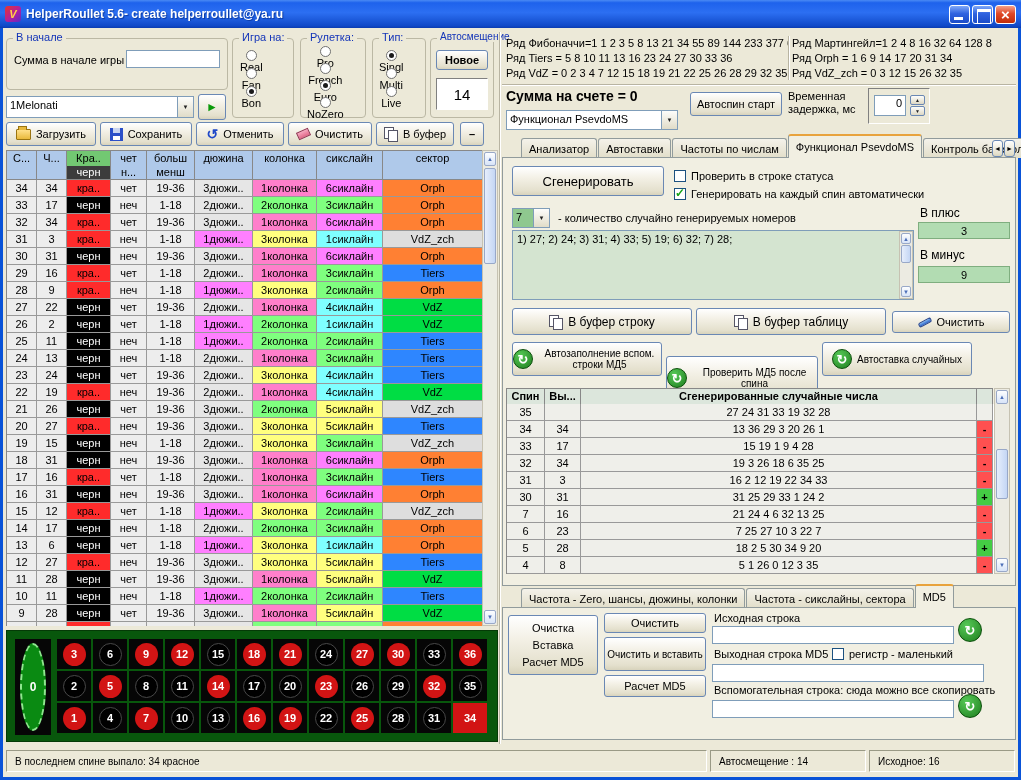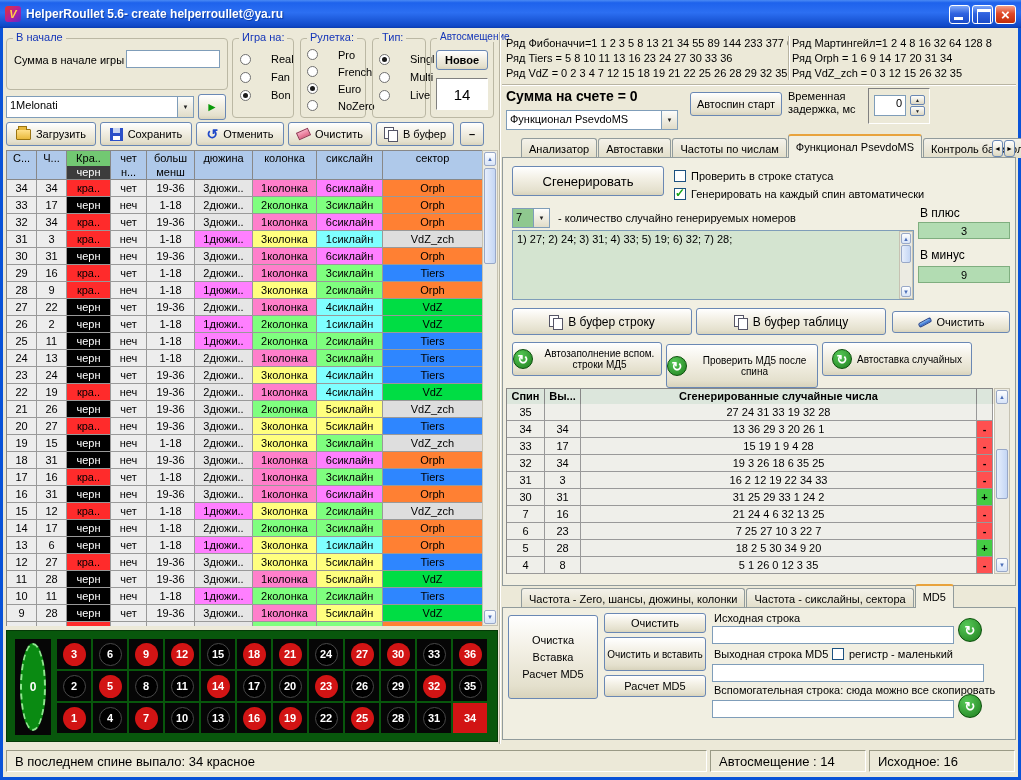--- a/index.html
+++ b/index.html
@@ -20,21 +20,21 @@
 .gb{position:absolute;border:1px solid #BBB8A4;border-radius:4px;}
 .gb .legend{position:absolute;top:-8px;left:6px;background:#ECE9D8;padding:0 3px;font-size:11px;color:#1334B8;white-space:nowrap;}
 .btn{position:absolute;border:1px solid #6A88B4;border-radius:3px;background:linear-gradient(180deg,#FFFFFF,#F3F0E5 40%,#E4E0CD 85%,#D8D3BC);font-size:11px;color:#000;display:flex;align-items:center;justify-content:center;gap:5px;cursor:default;}
 .btn .wrap{white-space:normal;line-height:11px;text-align:center;font-size:10px;}
 .input{position:absolute;border:1px solid #7F9DB9;background:#fff;font-size:11px;padding:1px 3px;font-family:inherit;}
 .combo{position:absolute;border:1px solid #7F9DB9;background:#fff;display:flex;}
 .combo .cval{flex:1;font-size:11px;padding:2px 3px;white-space:nowrap;overflow:hidden;}
 .combo .cbtn{width:16px;border-left:1px solid #7F9DB9;background:linear-gradient(180deg,#FDFDFB,#E0DCC8);display:flex;align-items:center;justify-content:center;flex:none;}
 .combo .cbtn::before{content:"▼";font-size:6px;color:#222;}
 .radio-stack{position:absolute;display:flex;flex-direction:column;}
-.radio-row{display:flex;align-items:center;gap:20px;height:18px;}
+.radio-row{display:flex;align-items:center;gap:0;height:18px;flex-direction:column;}
 .r4 .radio-row{height:17px;}
 .radio{width:11px;height:11px;border:1px solid #707070;border-radius:50%;background:#fff;position:relative;flex:none;}
 .radio.sel::after{content:"";position:absolute;left:2px;top:2px;width:5px;height:5px;border-radius:50%;background:#1A1A1A;}
 .rlabel{font-size:11px;white-space:nowrap;}
 .cbx{position:absolute;display:flex;align-items:flex-start;gap:5px;}
 .cb{width:12px;height:12px;border:1px solid #1C5180;background:#fff;position:relative;flex:none;}
 .cb.checked::after{content:"✓";position:absolute;left:0;top:-3px;color:#16A316;font-size:12px;font-weight:bold;}
 .cblabel{font-size:11px;white-space:nowrap;}
 .sunken{position:absolute;border:1px solid;border-color:#808080 #fff #fff #808080;}
 .spinbtn{position:absolute;width:15px;height:10px;border:1px solid #6A88B4;border-radius:2px;background:linear-gradient(#FDFDFB,#DDD8C4);display:flex;align-items:center;justify-content:center;}
@@ -97,21 +97,21 @@
 .ghcell{height:16px;line-height:15px;background:#DCE6DC;border-right:1px solid #888;border-bottom:1px solid #888;font-size:11px;text-align:center;overflow:hidden;font-weight:bold;}
 .gbody{position:absolute;overflow:hidden;border-left:1px solid #888;background:#fff;}
 .grow{display:flex;height:17px;}
 .gcell{border-right:1px solid #999;border-bottom:1px solid #999;background:#EFEFEA;font-size:11px;display:flex;align-items:center;justify-content:center;overflow:hidden;}
 .g0{width:38px}.g1{width:36px}.g2{width:396px}.g3{width:16px}
 .gcell.plus{background:#44CC44;font-weight:bold;}
 .gcell.minus{background:#FF5050;font-weight:bold;}
 .bigline{font-size:11px;line-height:15px;text-align:center;}
 
 #statusbar{position:absolute;left:3px;top:748px;width:1015px;height:26px;background:#ECE9D8;display:flex;gap:3px;padding:2px 3px;}
-.sbsec{border:1px solid;border-color:#9A9A86 #FFFFFF #FFFFFF #9A9A86;font-size:13px;display:flex;align-items:center;padding:0 8px;white-space:nowrap;overflow:hidden;}
+.sbsec{border:1px solid;border-color:#9A9A86 #FFFFFF #FFFFFF #9A9A86;font-size:10px;display:flex;align-items:center;padding:0 8px;white-space:nowrap;overflow:hidden;}
 </style>
 </head>
 <body>
 
 <div id="win">
 
   <div class="titlebar">
     <span class="app-icon">V</span>
     <span class="title-text">HelperRoullet 5.6- create helperroullet@ya.ru</span>
     <span class="tbtn g-min"></span>
@@ -757,21 +757,21 @@
     </div>
   <div class="btn" style="left:892px;top:311px;width:118px;height:22px">
       <span class="ibrush"></span>
       <span>Очистить</span>
     </div>
 
   <div class="btn" style="left:512px;top:342px;width:150px;height:34px">
       <span class="gicon" style="width:20px;height:20px"></span>
       <span class="wrap">Автозаполнение вспом. строки МД5</span>
     </div>
-  <div class="btn" style="left:666px;top:344px;width:152px;height:44px">
+  <div class="btn" style="left:666px;top:356px;width:152px;height:44px">
       <span class="gicon" style="width:20px;height:20px"></span>
       <span class="wrap">Проверить МД5 после спина</span>
     </div>
   <div class="btn" style="left:822px;top:342px;width:150px;height:34px">
       <span class="gicon" style="width:20px;height:20px"></span>
       <span class="wrap">Автоставка случайных</span>
     </div>
 
   <div class="ghead" id="genHead" style="left:506px;top:388px">
       <div class="ghcell g0">Спин</div>
@@ -847,21 +847,21 @@
     <span class="sarrow dn" style="bottom:1px"></span>
   </div>
 
   <div class="tabbar" id="bottomTabs" style="left:504px;top:584px">
       <div class="tab">Частота - Zero, шансы, дюжины, колонки</div>
       <div class="tab">Частота - сикслайны, сектора</div>
       <div class="tab active">MD5</div>
     </div>
   <div class="panel3d" style="left:502px;top:607px;width:514px;height:133px"></div>
 
-  <div class="btn" id="md5BigBtn" style="left:508px;top:615px;width:90px;height:84px;flex-direction:column;gap:2px">
+  <div class="btn" id="md5BigBtn" style="left:508px;top:615px;width:90px;height:60px;flex-direction:column;gap:2px">
       <div class="bigline">Очистка</div>
       <div class="bigline">Вставка</div>
       <div class="bigline">Расчет MD5</div>
     </div>
   <div class="btn" style="left:604px;top:613px;width:102px;height:20px">Очистить</div>
   <div class="btn" style="left:604px;top:637px;width:102px;height:34px">
       <span class="wrap">Очистить и вставить</span>
     </div>
   <div class="btn" style="left:604px;top:675px;width:102px;height:22px">Расчет MD5</div>
 

